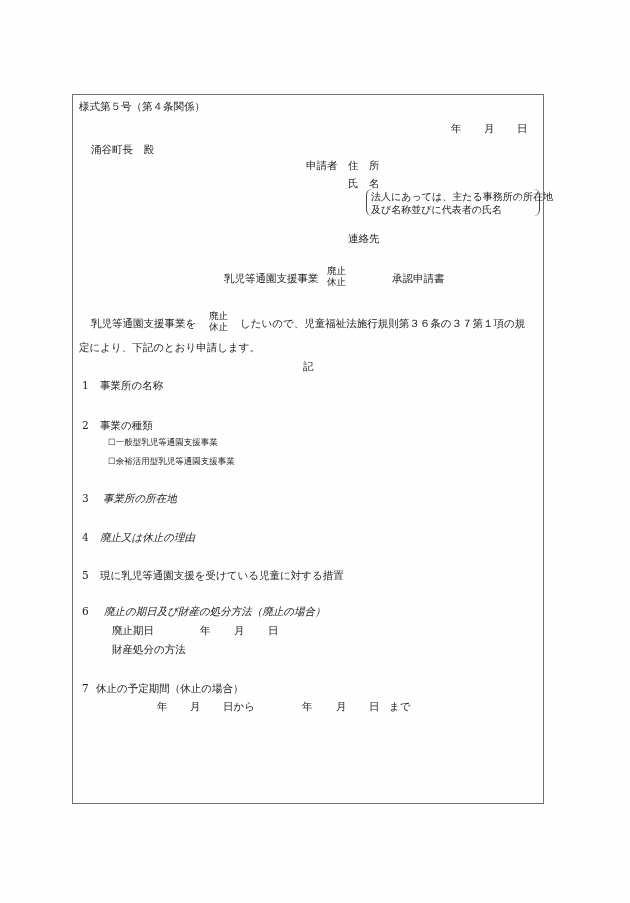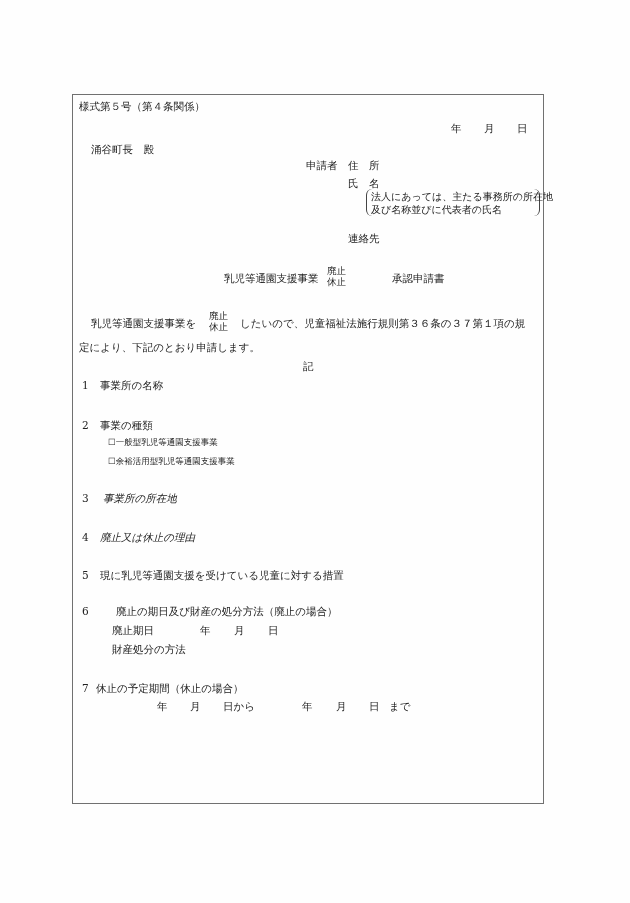--- a/index.html
+++ b/index.html
@@ -77,21 +77,21 @@
 <div class="t" style="left:82px;top:493px;">3</div>
 <div class="t" style="left:103px;top:493px;font-style:italic;">事業所の所在地</div>
 
 <div class="t" style="left:82px;top:532px;">4</div>
 <div class="t" style="left:100px;top:532px;font-style:italic;">廃止又は休止の理由</div>
 
 <div class="t" style="left:82px;top:570px;">5</div>
 <div class="t" style="left:100px;top:570px;">現に乳児等通園支援を受けている児童に対する措置</div>
 
 <div class="t" style="left:82px;top:606px;">6</div>
-<div class="t" style="left:116px;top:606px;">廃止の期日及び財産の処分方法（廃止の場合）</div>
+<div class="t" style="left:104px;top:606px;font-style:italic;">廃止の期日及び財産の処分方法（廃止の場合）</div>
 <div class="t" style="left:112px;top:625px;">廃止期日</div>
 <div class="t" style="left:200px;top:625px;">年</div>
 <div class="t" style="left:234px;top:625px;">月</div>
 <div class="t" style="left:268px;top:625px;">日</div>
 <div class="t" style="left:112px;top:644px;">財産処分の方法</div>
 
 <div class="t" style="left:82px;top:683px;">7</div>
 <div class="t" style="left:96px;top:683px;">休止の予定期間（休止の場合）</div>
 <div class="t" style="left:157px;top:701px;">年</div>
 <div class="t" style="left:190px;top:701px;">月</div>

